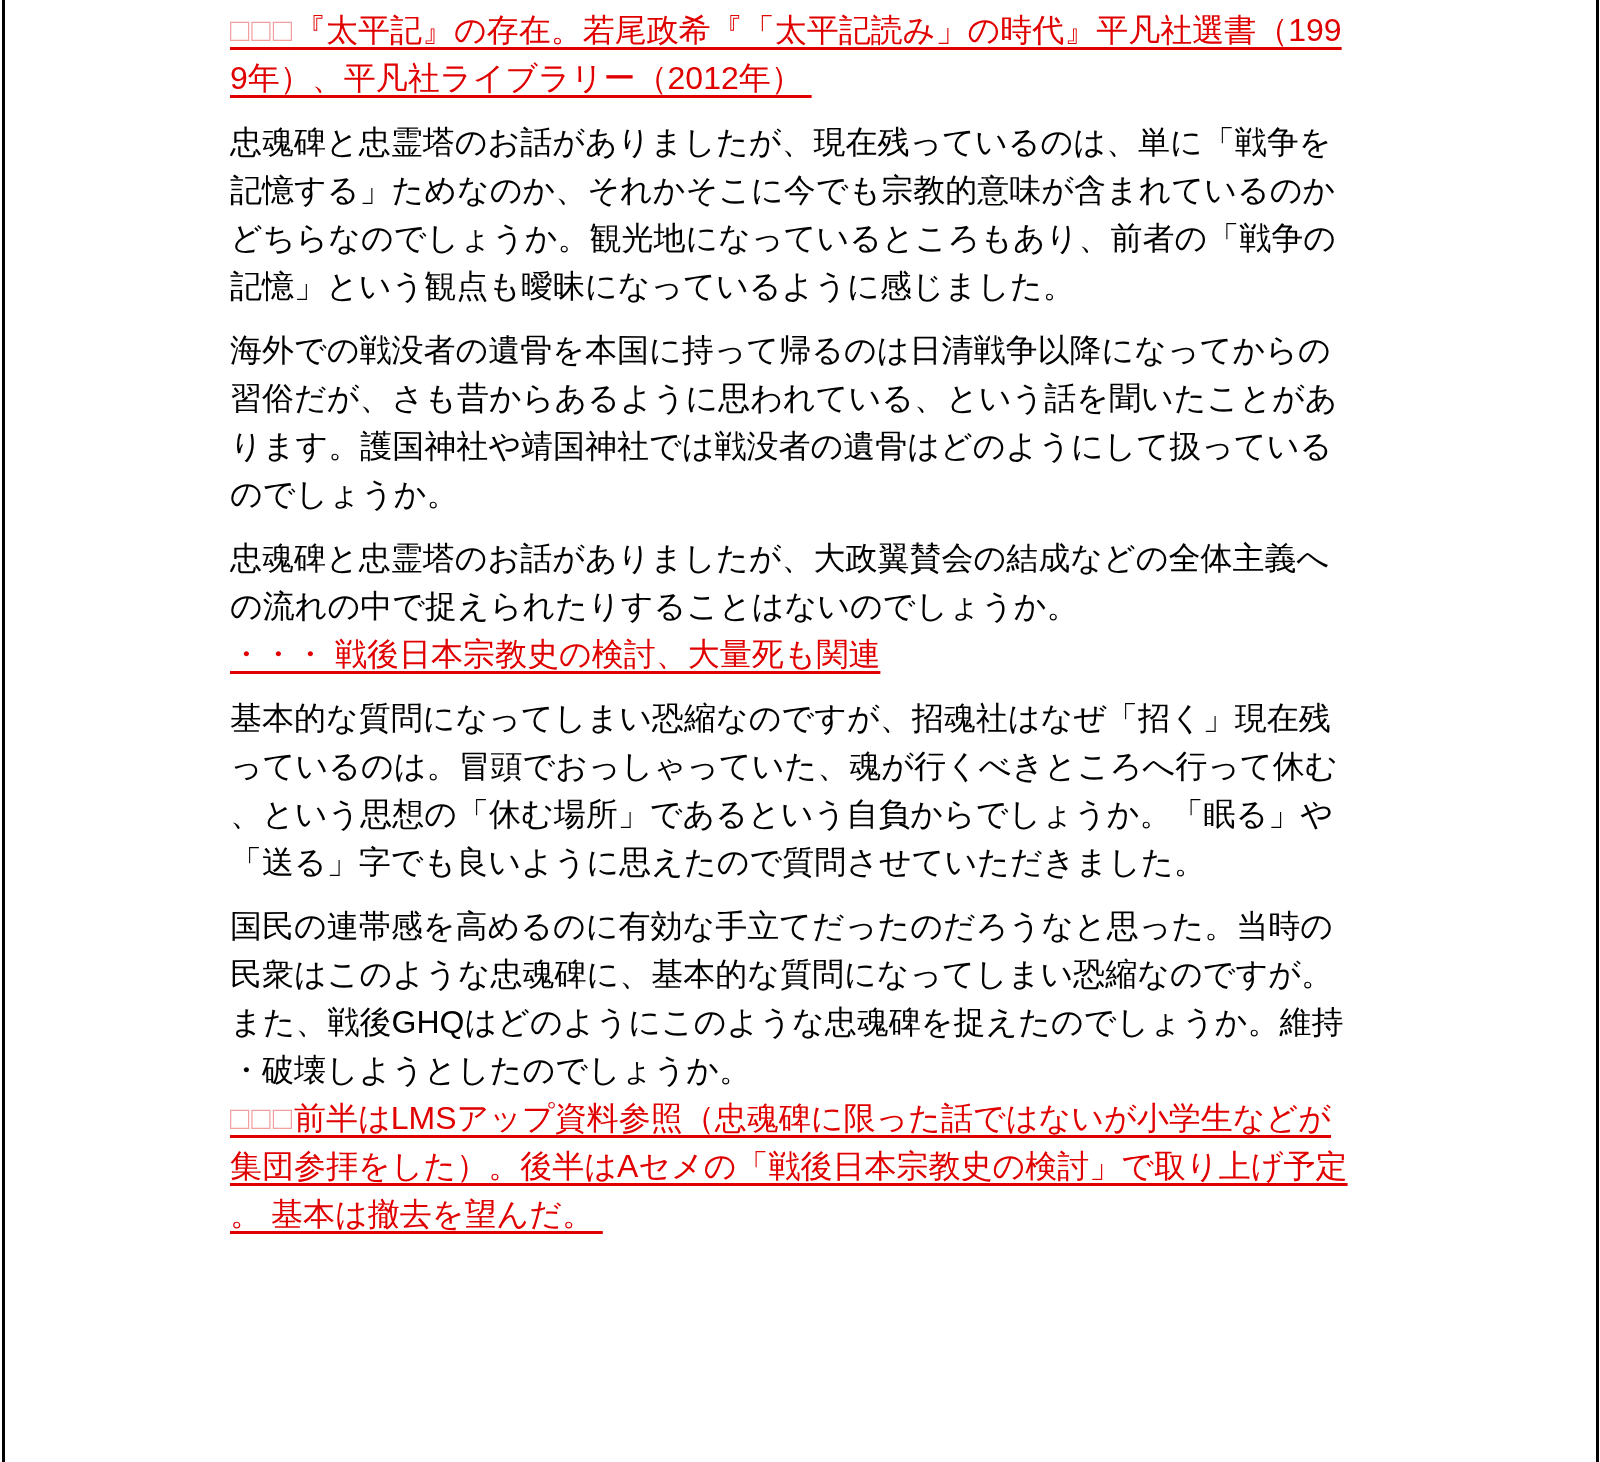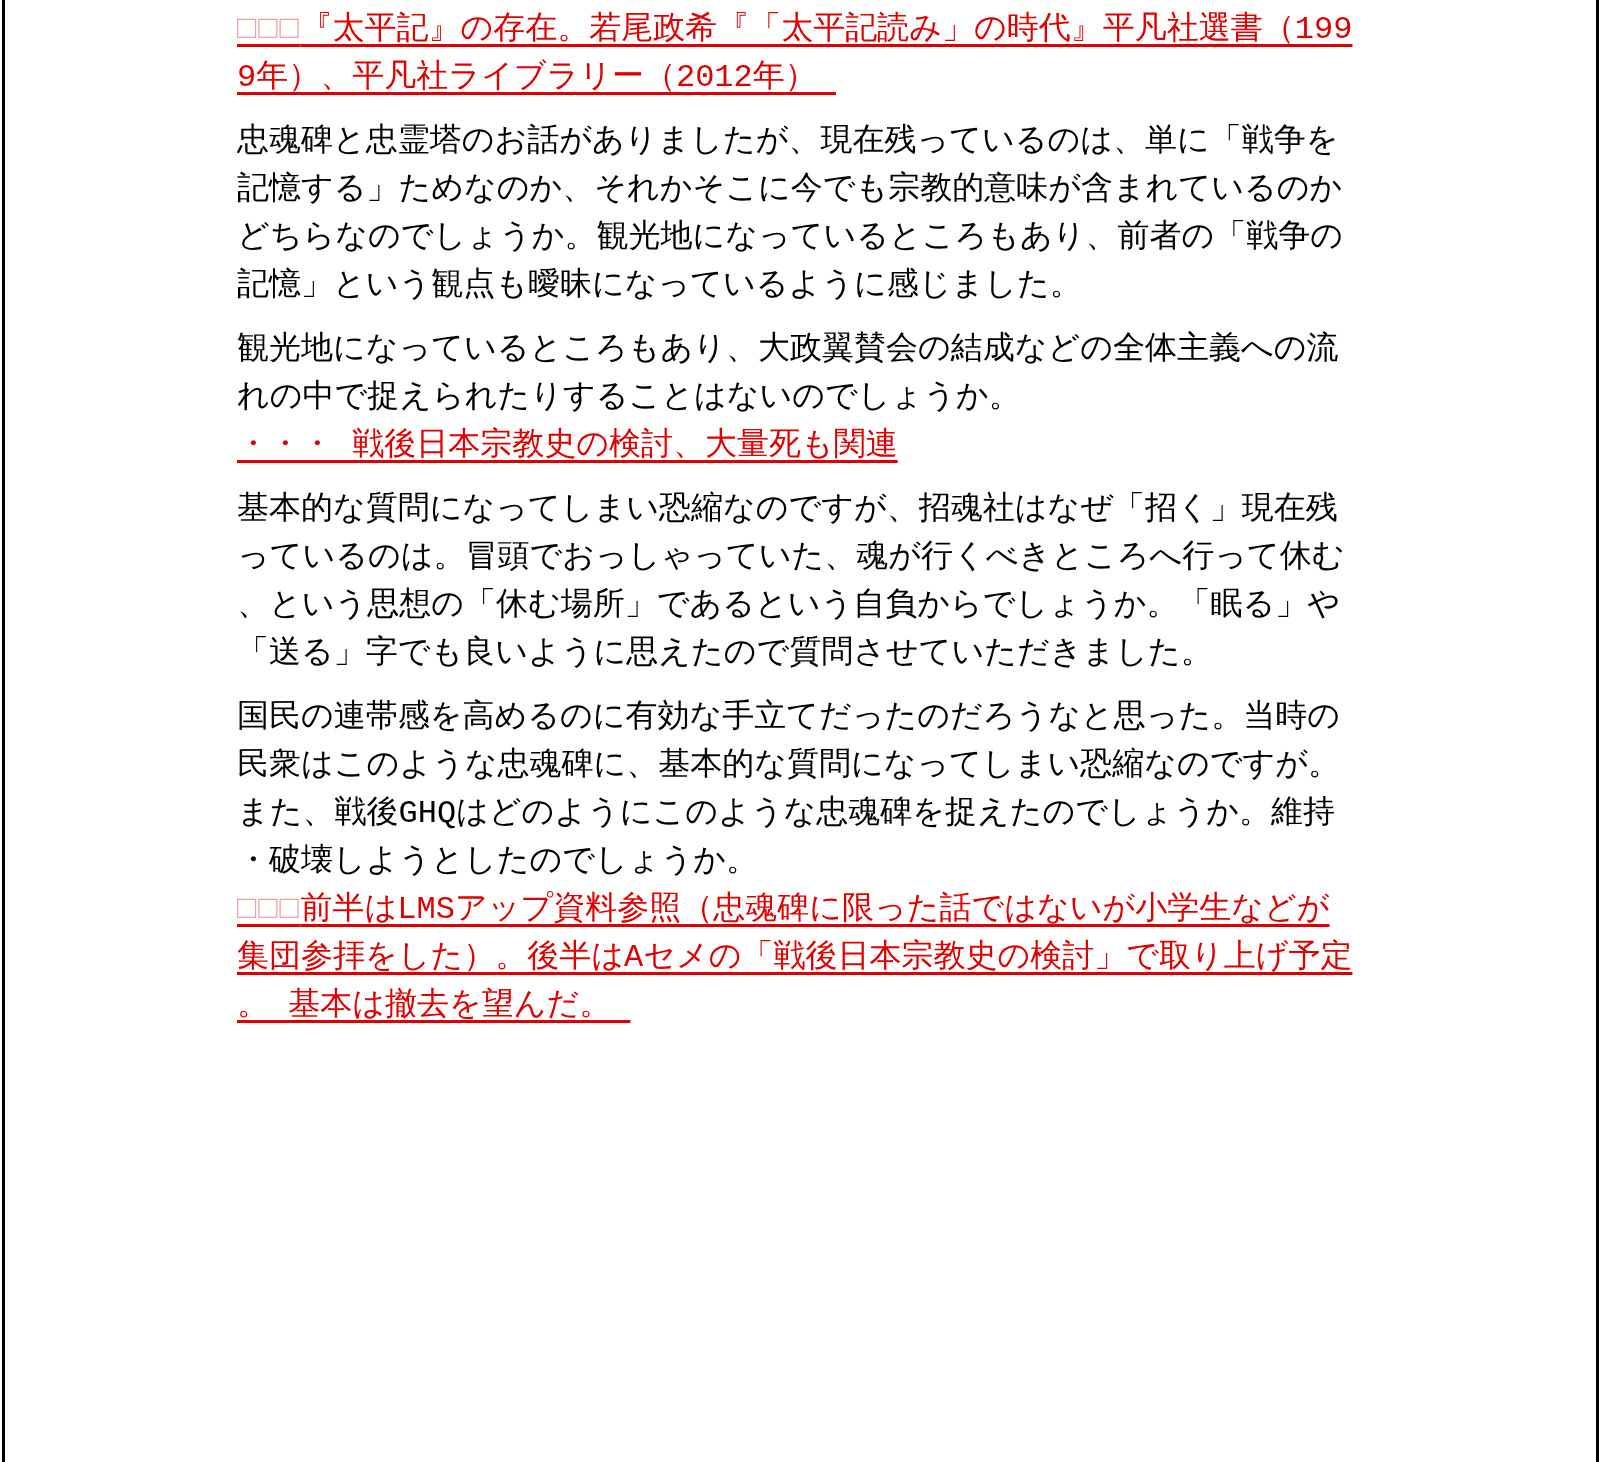--- a/index.html
+++ b/index.html
@@ -29,23 +29,22 @@
     left: 222px;
     top: 6px;
     width: 1132px;
     font-size: 32px;
     line-height: 48px;
     color: #000000;
     word-break: break-all;
     line-break: anywhere;
   }
   p.block {
-    margin: 0 0 16px 15px;
+    margin: 0 0 16px 8px;
     white-space: pre-wrap;
-    font-family: Liberation Mono, monospace;
   }
   .note {
     color: #e00000;
     text-decoration: underline;
     text-decoration-color: #e00000;
     text-decoration-thickness: 3px;
     text-underline-offset: 6px;
     white-space: pre-wrap;
   }
   .note-line {
@@ -61,21 +60,22 @@
 
 <div class="edge-line edge-left"></div>
 <div class="edge-line edge-right"></div>
 
 <div class="doc-content">
 
   <p class="block"><span class="note"><span class="tofu-marker">□□□</span><span>『太平記』の存在。若尾政希『「太平記読み」の時代』平凡社選書（1999年）、平凡社ライブラリー（2012年） </span></span></p>
 
   <p class="block"><span>忠魂碑と忠霊塔のお話がありましたが、現在残っているのは、単に「戦争を記憶する」ためなのか、それかそこに今でも宗教的意味が含まれているのかどちらなのでしょうか。観光地になっているところもあり、前者の「戦争の記憶」という観点も曖昧になっているように感じました。</span></p>
 
+  <p class="block"><span>海外での戦没者の遺骨を本国に持って帰るのは日清戦争以降になってからの習俗だが、さも昔からあるように思われている、という話を聞いたことがあります。護国神社や靖国神社では戦没者の遺骨はどのようにして扱っているのでしょうか。</span></p>
 
-  <p class="block"><span>観光地になっているところもあり、大政翼賛会の結成などの全体主義への流れの中で捉えられたりすることはないのでしょうか。</span><span class="note note-line"><span class="tofu-marker"></span><span>・・・ 戦後日本宗教史の検討、大量死も関連</span></span></p>
+  <p class="block"><span>忠魂碑と忠霊塔のお話がありましたが、大政翼賛会の結成などの全体主義への流れの中で捉えられたりすることはないのでしょうか。</span><span class="note note-line"><span class="tofu-marker"></span><span>・・・ 戦後日本宗教史の検討、大量死も関連</span></span></p>
 
   <p class="block"><span>基本的な質問になってしまい恐縮なのですが、招魂社はなぜ「招く」現在残っているのは。冒頭でおっしゃっていた、魂が行くべきところへ行って休む、という思想の「休む場所」であるという自負からでしょうか。「眠る」や「送る」字でも良いように思えたので質問させていただきました。</span></p>
 
   <p class="block"><span>国民の連帯感を高めるのに有効な手立てだったのだろうなと思った。当時の民衆はこのような忠魂碑に、基本的な質問になってしまい恐縮なのですが。また、戦後GHQはどのようにこのような忠魂碑を捉えたのでしょうか。維持・破壊しようとしたのでしょうか。</span><span class="note note-line"><span class="tofu-marker">□□□</span><span>前半はLMSアップ資料参照（忠魂碑に限った話ではないが小学生などが集団参拝をした）。後半はAセメの「戦後日本宗教史の検討」で取り上げ予定。 基本は撤去を望んだ。 </span></span></p>
 
 
 </div>
 
 </body></html>

